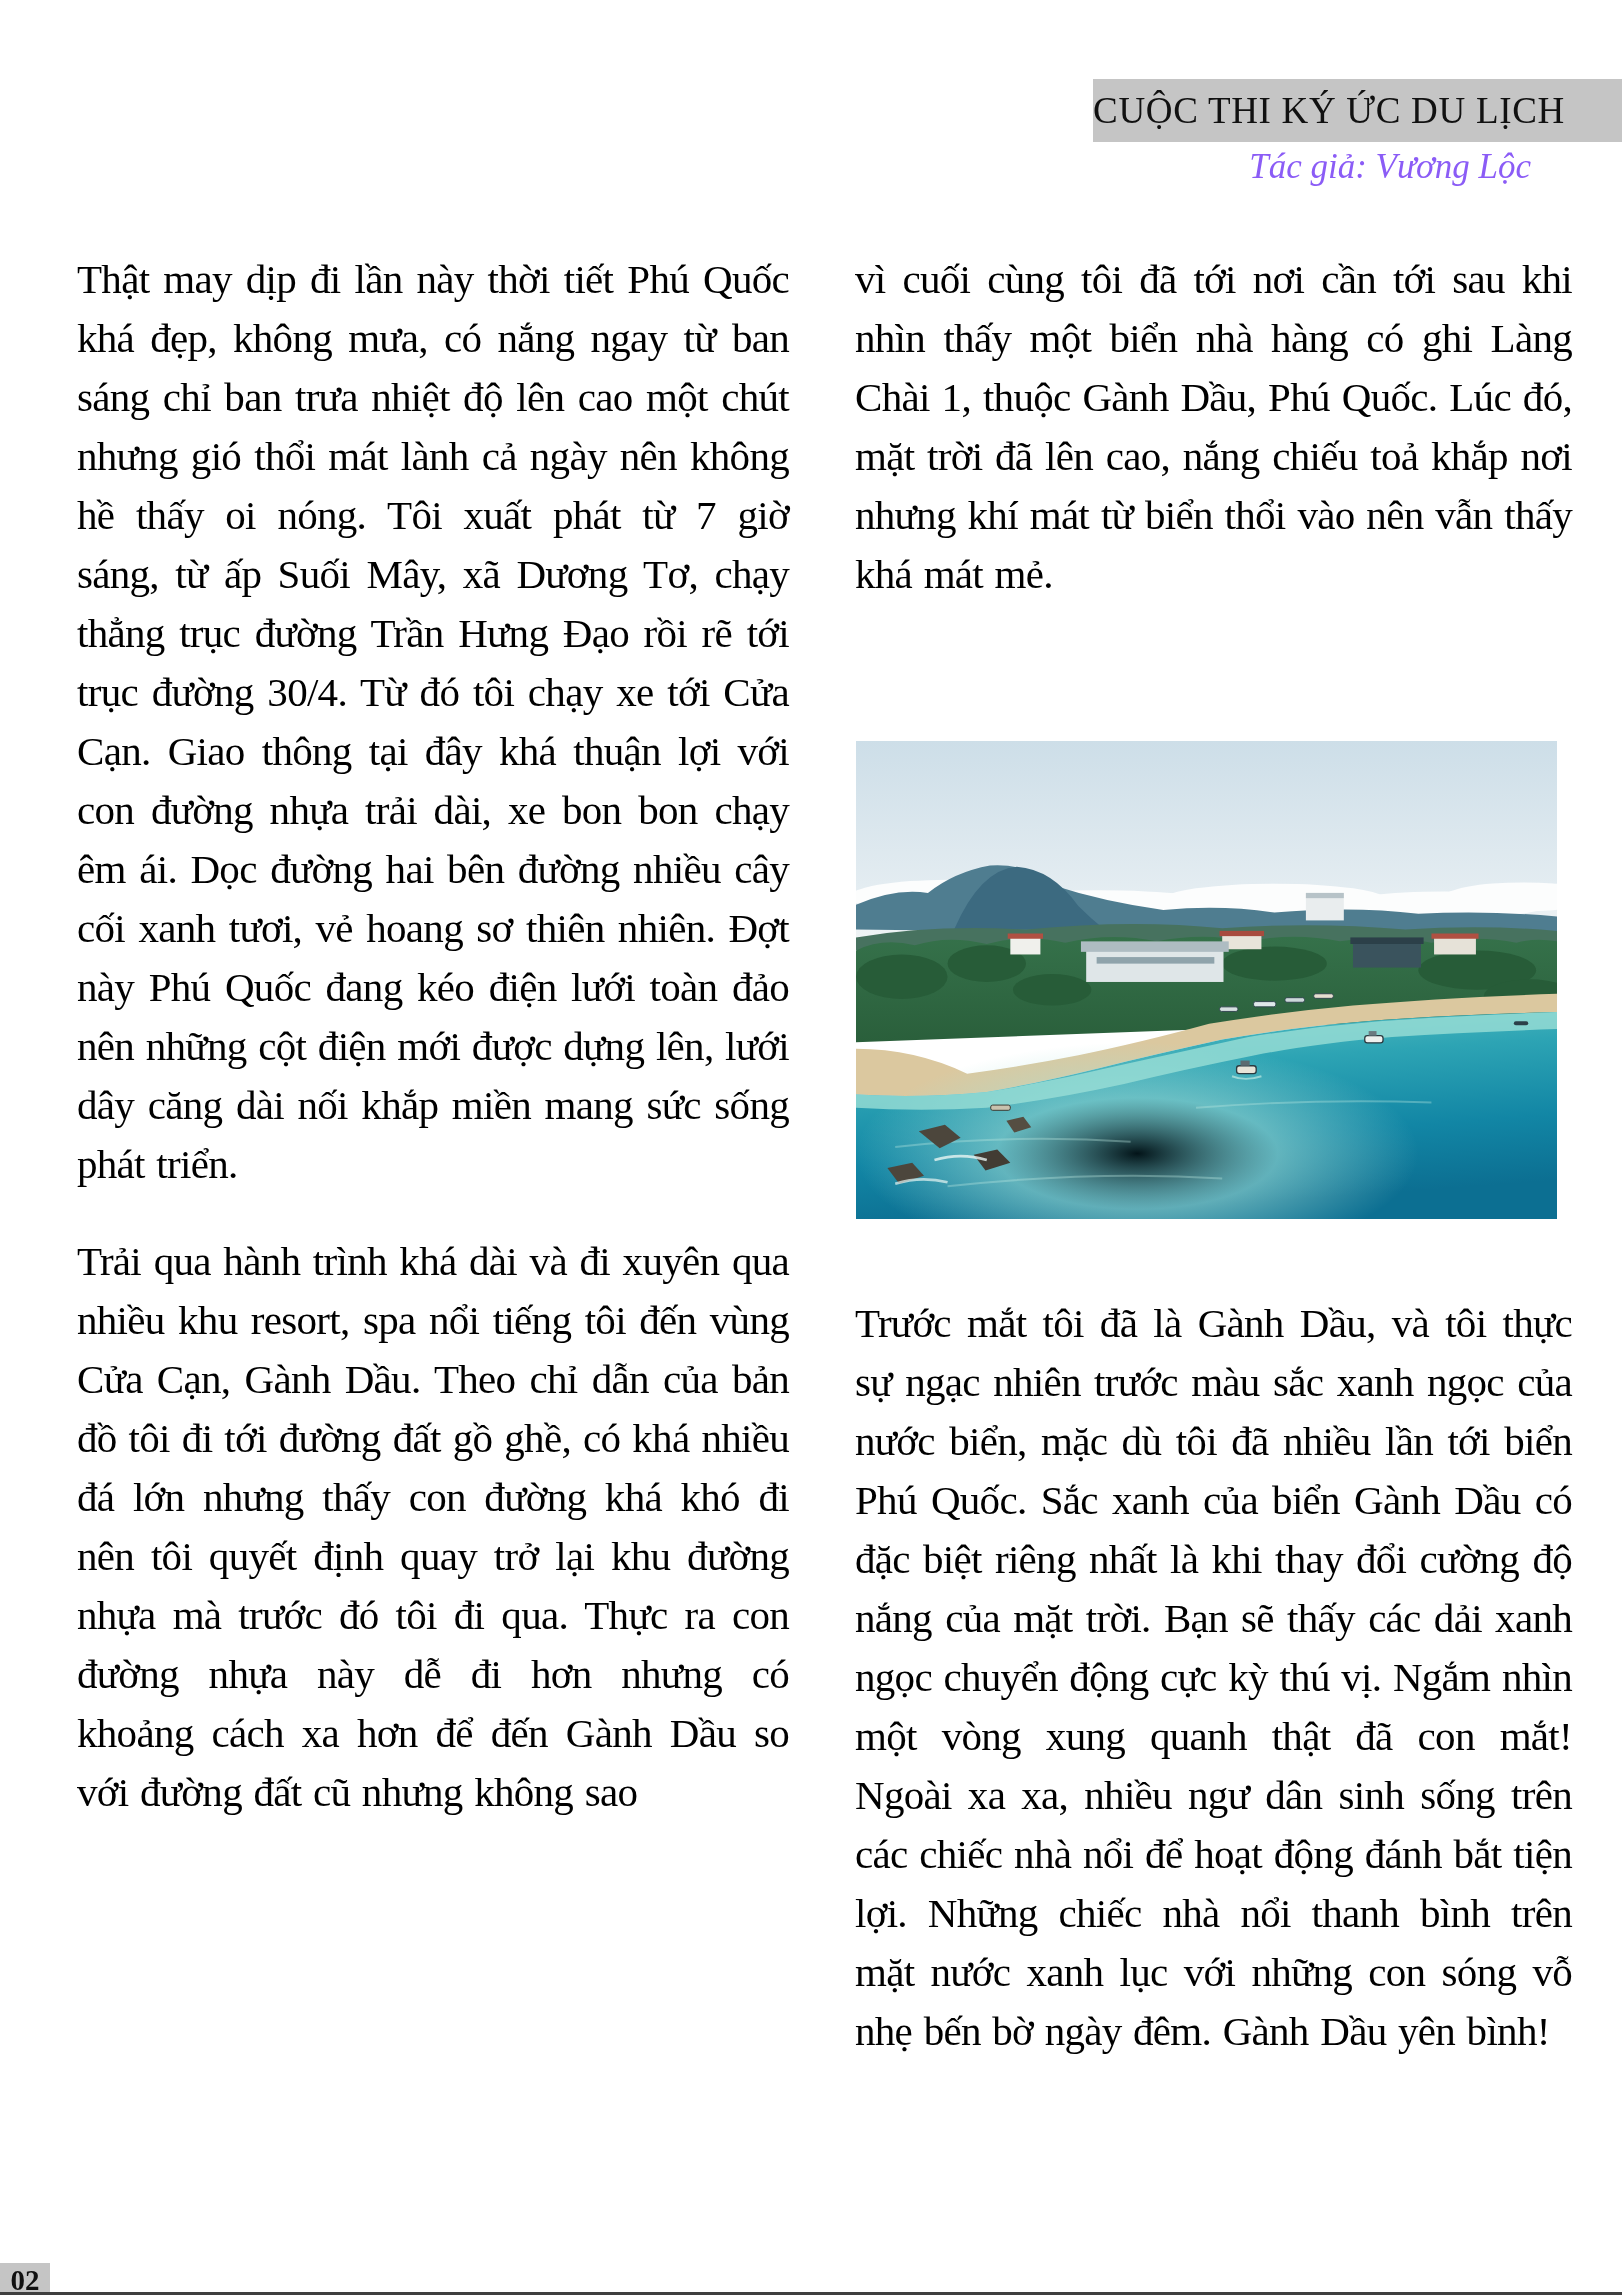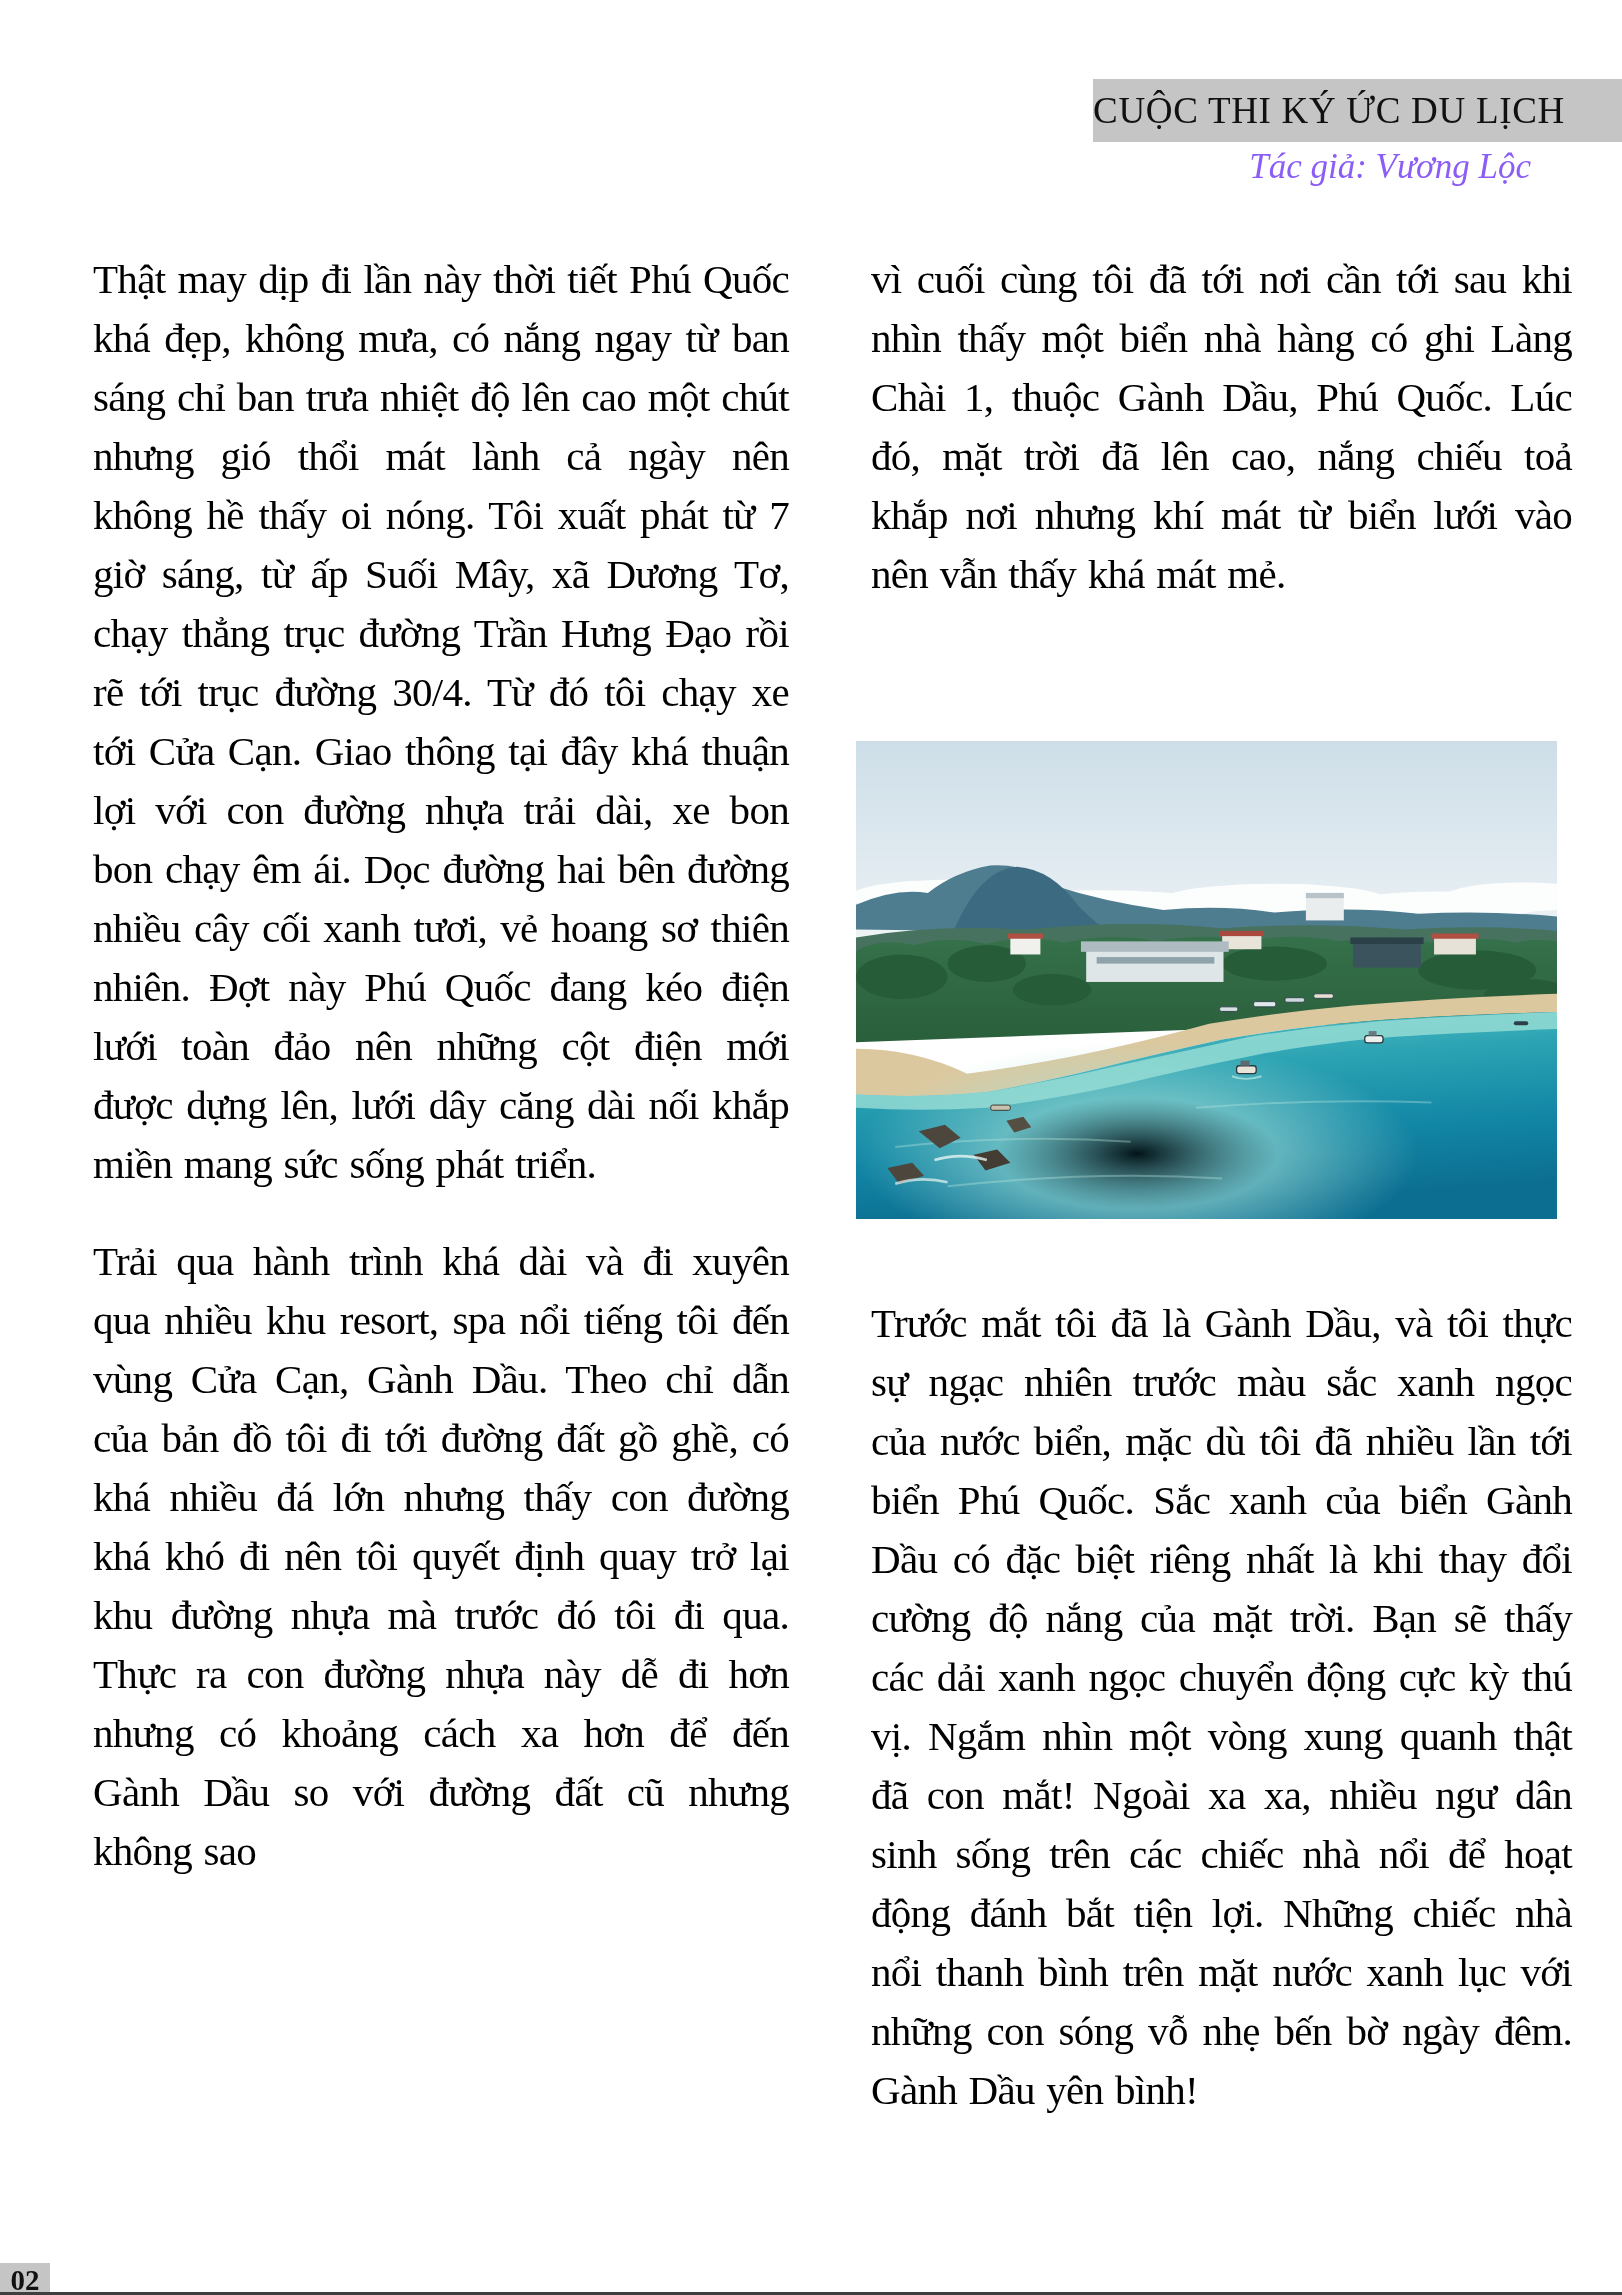--- a/index.html
+++ b/index.html
@@ -29,21 +29,21 @@
 
   
   .body-col {
     font-size:41px; line-height:59px;
     text-align:justify; text-justify:inter-word;
     letter-spacing:-0.7px; word-spacing:2px;
   }
   .col-left  { left:77px;  top:250px;  width:712px; }
   .col-right-top { left:855px; top:250px;  width:717px; }
   .col-right-bottom { left:855px; top:1294px; width:717px; }
-  .body-col p { margin:0 0 38px 16px; }
+  .body-col p { margin:0 0 38px 0; }
   .body-col p:last-child { margin-bottom:0; }
 
   
   .photo-frame { left:856px; top:741px; width:701px; height:478px; }
   .photo-frame svg { display:block; width:100%; height:100%; }
 
   
   .pagenum-badge {
     left:0; top:2263px; width:50px; height:35px;
     background:#c5c5c5;
@@ -60,21 +60,21 @@
 </div>
 
 <div class="abs author-line">Tác giả: Vương Lộc</div>
 
 <div class="abs body-col col-left">
   <p>Thật may dịp đi lần này thời tiết Phú Quốc khá đẹp, không mưa, có nắng ngay từ ban sáng chỉ ban trưa nhiệt độ lên cao một chút nhưng gió thổi mát lành cả ngày nên không hề thấy oi nóng. Tôi xuất phát từ 7 giờ sáng, từ ấp Suối Mây, xã Dương Tơ, chạy thẳng trục đường Trần Hưng Đạo rồi rẽ tới trục đường 30/4. Từ đó tôi chạy xe tới Cửa Cạn. Giao thông tại đây khá thuận lợi với con đường nhựa trải dài, xe bon bon chạy êm ái. Dọc đường hai bên đường nhiều cây cối xanh tươi, vẻ hoang sơ thiên nhiên. Đợt này Phú Quốc đang kéo điện lưới toàn đảo nên những cột điện mới được dựng lên, lưới dây căng dài nối khắp miền mang sức sống phát triển.</p>
   <p>Trải qua hành trình khá dài và đi xuyên qua nhiều khu resort, spa nổi tiếng tôi đến vùng Cửa Cạn, Gành Dầu. Theo chỉ dẫn của bản đồ tôi đi tới đường đất gồ ghề, có khá nhiều đá lớn nhưng thấy con đường khá khó đi nên tôi quyết định quay trở lại khu đường nhựa mà trước đó tôi đi qua. Thực ra con đường nhựa này dễ đi hơn nhưng có khoảng cách xa hơn để đến Gành Dầu so với đường đất cũ nhưng không sao</p>
 </div>
 
 <div class="abs body-col col-right-top">
-  <p>vì cuối cùng tôi đã tới nơi cần tới sau khi nhìn thấy một biển nhà hàng có ghi Làng Chài 1, thuộc Gành Dầu, Phú Quốc. Lúc đó, mặt trời đã lên cao, nắng chiếu toả khắp nơi nhưng khí mát từ biển lưới vào nên vẫn thấy khá mát mẻ.</p>
+  <p>vì cuối cùng tôi đã tới nơi cần tới sau khi nhìn thấy một biển nhà hàng có ghi Làng Chài 1, thuộc Gành Dầu, Phú Quốc. Lúc đó, mặt trời đã lên cao, nắng chiếu toả khắp nơi nhưng khí mát từ biển thổi vào nên vẫn thấy khá mát mẻ.</p>
 </div>
 
 <div class="abs photo-frame" role="img" aria-label="Aerial drone photo of the Gành Dầu coastline, Phú Quốc: turquoise sea with small fishing boats, a curved sandy shoreline with rocks, green trees and village buildings, blue-green hills under a pale cloudy sky">
   <svg viewBox="0 0 1072 730" preserveAspectRatio="none">
     <defs>
       <linearGradient id="skyG" x1="0" y1="0" x2="0" y2="1">
         <stop offset="0" stop-color="#cddee8"></stop>
         <stop offset="0.7" stop-color="#e3ecf1"></stop>
         <stop offset="1" stop-color="#f0f4f5"></stop>
       </linearGradient>

